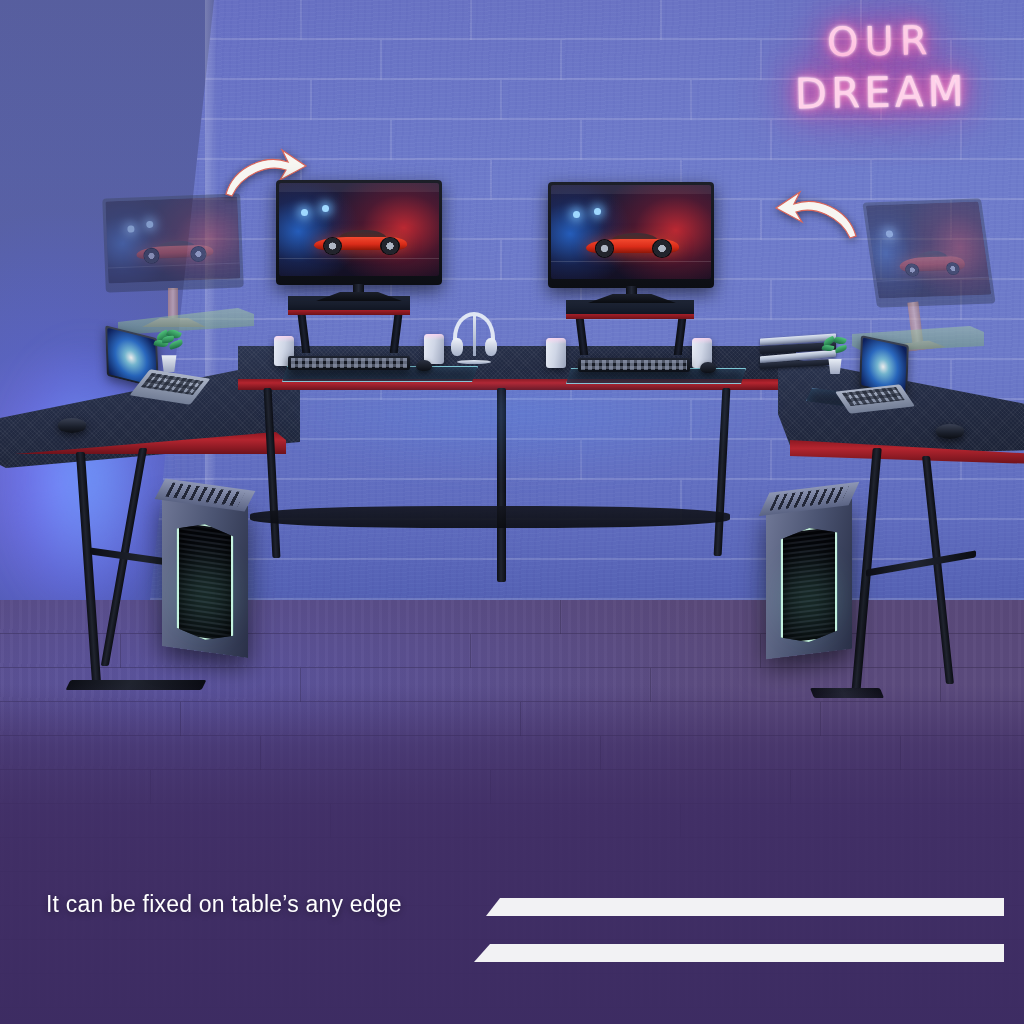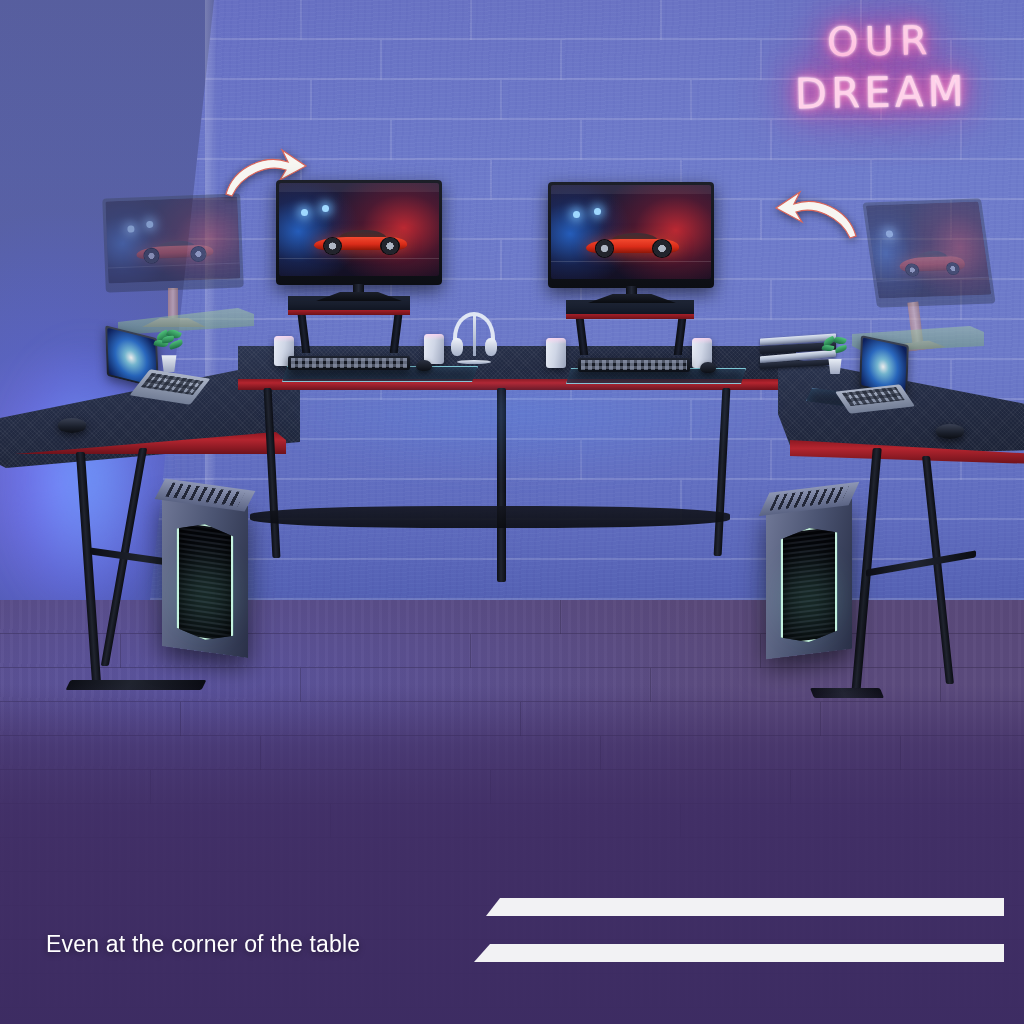--- a/index.html
+++ b/index.html
@@ -694,15 +694,15 @@
 
   <div class="glow" style="left:210px; top:392px; width:620px; height:150px;
               background:radial-gradient(60% 70% at 50% 10%, rgba(80,150,255,.20), rgba(0,0,0,0) 70%); filter:blur(12px);"></div>
 
   <div class="banner"></div>
 
 
   <div class="bar bar1"></div>
   <div class="bar bar2"></div>
 
-  <div class="subline sub2">Even at the corner of the table</div>
+  <div class="subline sub1">It can be fixed on table’s any edge</div>
 
 </div>
 
 </body></html>

